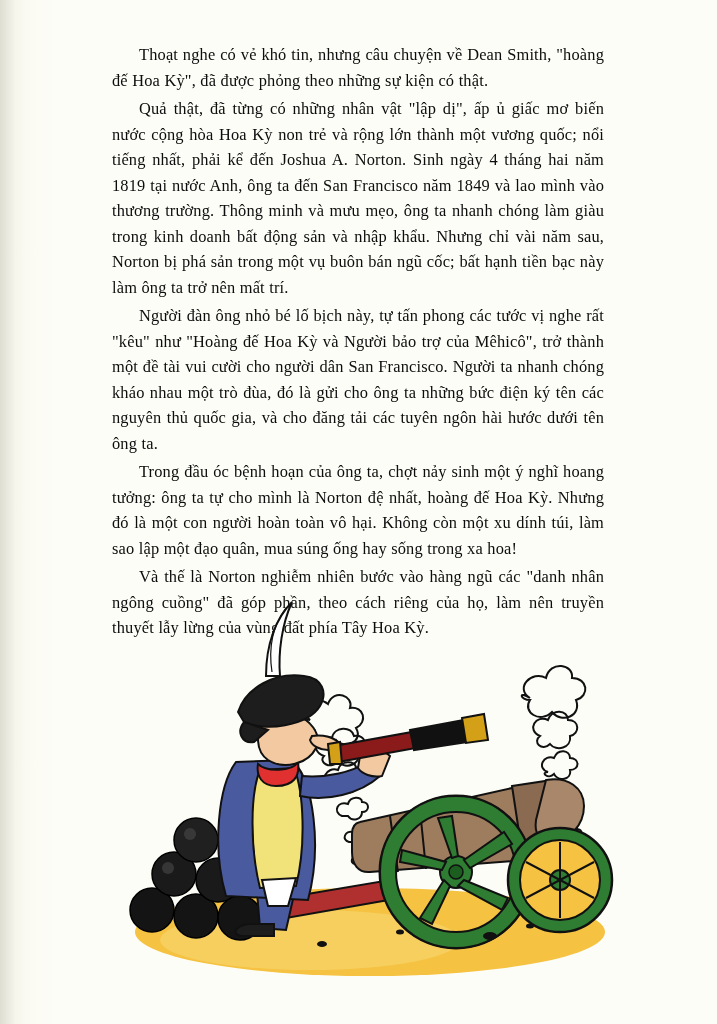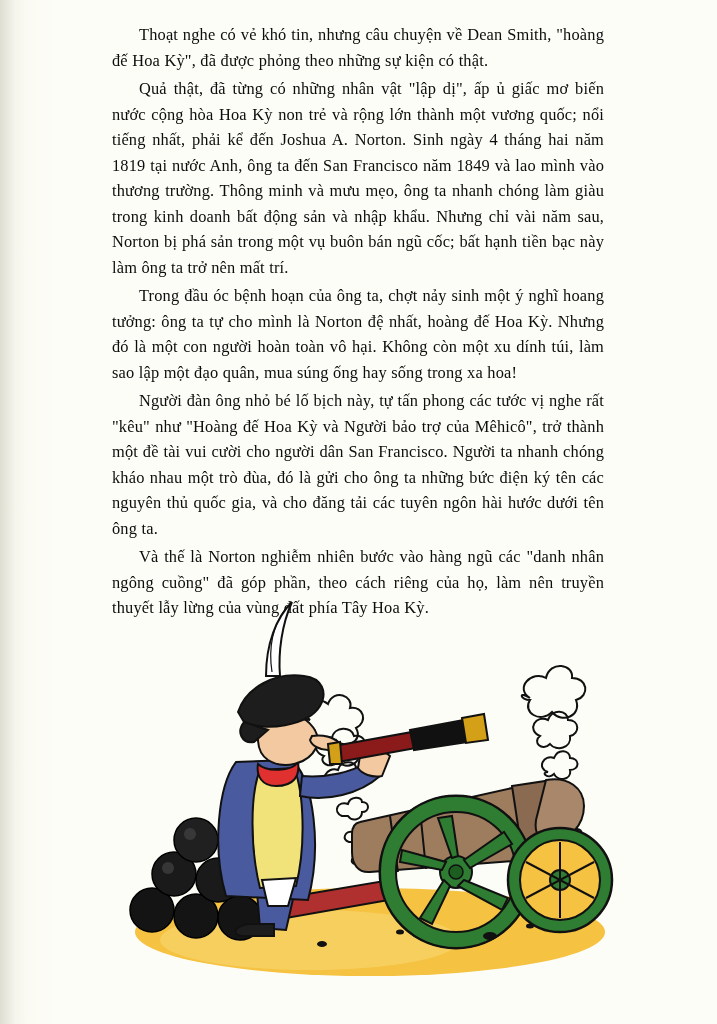--- a/index.html
+++ b/index.html
@@ -23,21 +23,21 @@
   .page-edge {
     position: absolute;
     left: 0; top: 0; bottom: 0;
     width: 14px;
     background: linear-gradient(to right, #d9d8cc, #f3f2e9);
     opacity: .75;
   }
   .text-column {
     position: absolute;
     left: 112px;
-    top: 22px;
+    top: 42px;
     width: 492px;
   }
   .para {
     margin: 0 0 3px 0;
     text-indent: 27px;
     font-size: 16.4px;
     line-height: 25.5px;
     color: #0d0d0d;
     text-align: justify;
     text-justify: inter-word;
@@ -59,22 +59,22 @@
 </style>
 </head>
 <body>
 
 <div class="page">
   <div class="page-edge"></div>
 
   <div class="text-column">
     <p class="para">Thoạt nghe có vẻ khó tin, nhưng câu chuyện về Dean Smith, "hoàng đế Hoa Kỳ", đã được phỏng theo những sự kiện có thật.</p>
     <p class="para">Quả thật, đã từng có những nhân vật "lập dị", ấp ủ giấc mơ biến nước cộng hòa Hoa Kỳ non trẻ và rộng lớn thành một vương quốc; nổi tiếng nhất, phải kể đến Joshua A. Norton. Sinh ngày 4 tháng hai năm 1819 tại nước Anh, ông ta đến San Francisco năm 1849 và lao mình vào thương trường. Thông minh và mưu mẹo, ông ta nhanh chóng làm giàu trong kinh doanh bất động sản và nhập khẩu. Nhưng chỉ vài năm sau, Norton bị phá sản trong một vụ buôn bán ngũ cốc; bất hạnh tiền bạc này làm ông ta trở nên mất trí.</p>
+    <p class="para">Người đàn ông nhỏ bé lố bịch này, tự tấn phong các tước vị nghe rất "kêu" như "Hoàng đế Hoa Kỳ và Người bảo trợ của Mêhicô", trở thành một đề tài vui cười cho người dân San Francisco. Người ta nhanh chóng kháo nhau một trò đùa, đó là gửi cho ông ta những bức điện ký tên các nguyên thủ quốc gia, và cho đăng tải các tuyên ngôn hài hước dưới tên ông ta.</p>
     <p class="para">Trong đầu óc bệnh hoạn của ông ta, chợt nảy sinh một ý nghĩ hoang tưởng: ông ta tự cho mình là Norton đệ nhất, hoàng đế Hoa Kỳ. Nhưng đó là một con người hoàn toàn vô hại. Không còn một xu dính túi, làm sao lập một đạo quân, mua súng ống hay sống trong xa hoa!</p>
-    <p class="para">Người đàn ông nhỏ bé lố bịch này, tự tấn phong các tước vị nghe rất "kêu" như "Hoàng đế Hoa Kỳ và Người bảo trợ của Mêhicô", trở thành một đề tài vui cười cho người dân San Francisco. Người ta nhanh chóng kháo nhau một trò đùa, đó là gửi cho ông ta những bức điện ký tên các nguyên thủ quốc gia, và cho đăng tải các tuyên ngôn hài hước dưới tên ông ta.</p>
     <p class="para">Và thế là Norton nghiễm nhiên bước vào hàng ngũ các "danh nhân ngông cuồng" đã góp phần, theo cách riêng của họ, làm nên truyền thuyết lẫy lừng của vùng đất phía Tây Hoa Kỳ.</p>
   </div>
 
   <div class="illustration">
     <svg viewBox="0 0 600 420" xmlns="http://www.w3.org/2000/svg">
 
       <ellipse cx="310" cy="352" rx="235" ry="44" fill="#f5c242"></ellipse>
       <ellipse cx="250" cy="360" rx="150" ry="30" fill="#f7cf5e"></ellipse>
 
       <g fill="none" stroke="#111" stroke-width="2">

